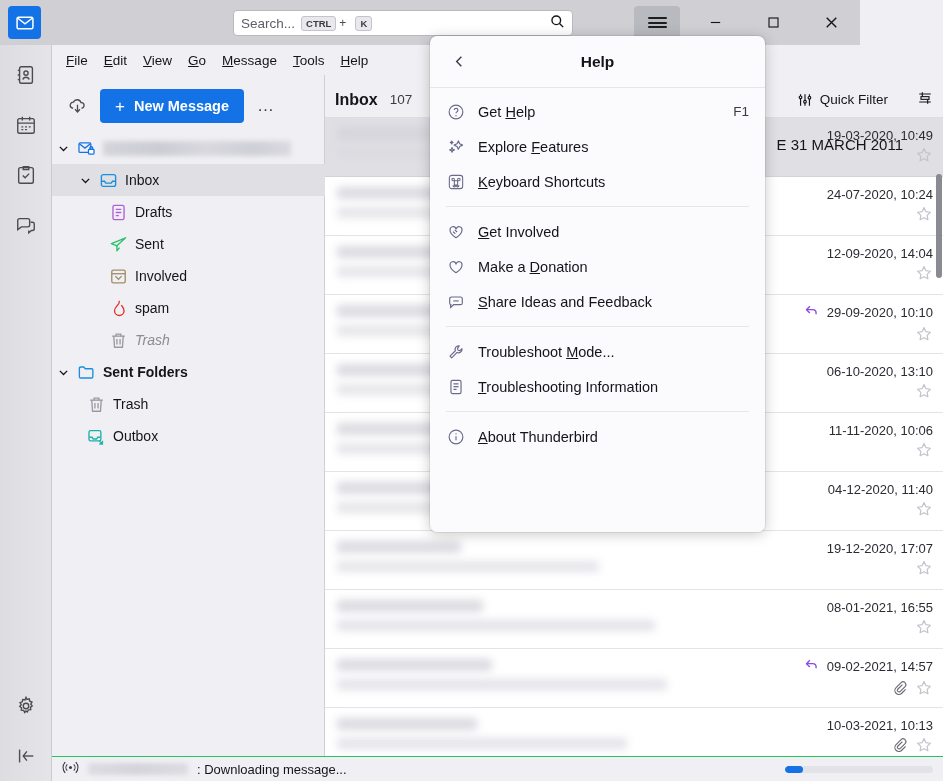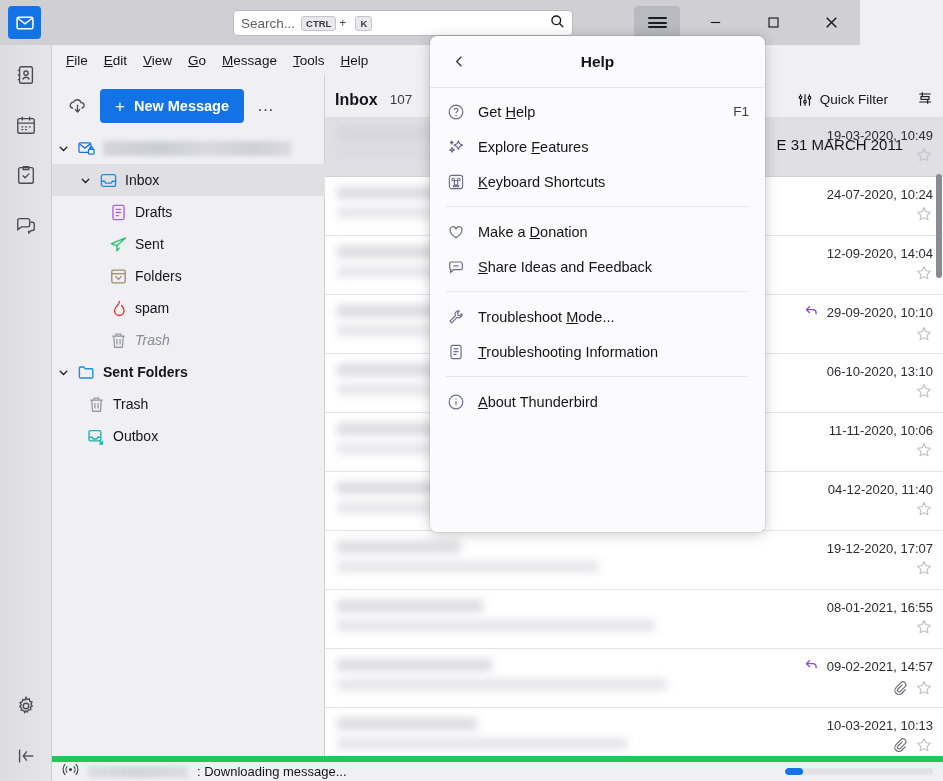--- a/index.html
+++ b/index.html
@@ -143,21 +143,21 @@
     position: absolute; right: 0; top: 36px; width: 8px; height: 638px;
   }
   .sbthumb {
     position: absolute; left: 1px; top: 56px; width: 6px; height: 104px;
     background: #8a8a93; border-radius: 3px;
   }
 
   
   .statusbar {
     position: absolute; left: 52px; bottom: 0; width: 891px; height: 25px;
-    background: #f0f0f4; border-top: 6px solid #22c55e;
+    background: #f0f0f4; border-top: 1px solid #22c55e;
     display: flex; align-items: center; padding: 0 10px; gap: 9px;
   }
   .status-blur {
     width: 100px; height: 12px; border-radius: 2px;
     background: linear-gradient(90deg,#dcdce2,#d4d4db,#dcdce2);
     filter: blur(2px);
   }
   .status-text { font-size: 13px; color: #15141a; }
   .progress {
     margin-left: auto; width: 148px; height: 7px;
@@ -373,21 +373,21 @@
     </div>
 
     <div class="trow" style="padding-left:54px;">
       <span class="ticon">
         <svg width="19" height="19" viewBox="0 0 24 24" fill="none" stroke="#a08c6a" stroke-width="1.7">
           <rect x="3.5" y="4" width="17" height="16" rx="2"></rect>
             <path d="M3.5 8.5h17"></path>
             <path d="M8 11.5l4 4 4-4"></path>
         </svg>
       </span>
-      <span class="tlabel">Folders</span>
+      <span class="tlabel">Involved</span>
     </div>
 
     <div class="trow" style="padding-left:54px;">
       <span class="ticon">
         <svg width="19" height="19" viewBox="0 0 24 24" fill="none" stroke="#e0332f" stroke-width="1.7">
           <path d="M13 2.5c.6 3.4-1.4 4.6-2.9 6.2-1.7 1.8-3.1 3.6-3.1 6.1a6 6 0 0012 0c0-3.2-2.1-5-3.4-7"></path>
         </svg>
       </span>
       <span class="tlabel">spam</span>
     </div>
@@ -755,20 +755,29 @@
           <svg width="18" height="18" viewBox="0 0 20 20" fill="none" stroke="#6a6a8c" stroke-width="1.2">
             <rect x="2.6" y="2.6" width="14.8" height="14.8" rx="2.6"></rect>
             <path d="M8.2 7.2a1.4 1.4 0 10-1.4 1.4h6.4a1.4 1.4 0 10-1.4-1.4v5.6a1.4 1.4 0 101.4 1.4H6.8a1.4 1.4 0 101.4-1.4z"></path>
           </svg>
         </span>
         <span class="hp-label"><u>K</u>eyboard Shortcuts</span>
       </div>
 
       <div class="hp-sep"></div>
 
+      <div class="hp-item">
+        <span class="hp-ico">
+          <svg width="18" height="18" viewBox="0 0 20 20" fill="none" stroke="#6a6a8c" stroke-width="1.3" stroke-linejoin="round">
+            <path d="M10 16.4S3.4 12.5 3.4 8.1a3.3 3.3 0 016.6-1.3 3.3 3.3 0 016.6 1.3c0 4.4-6.6 8.3-6.6 8.3z"></path>
+            <path d="M6.6 9.6l2.6 2.4M8.6 7.6l2.6 2.4"></path>
+          </svg>
+        </span>
+        <span class="hp-label"><u>G</u>et Involved</span>
+      </div>
 
       <div class="hp-item">
         <span class="hp-ico">
           <svg width="18" height="18" viewBox="0 0 20 20" fill="none" stroke="#6a6a8c" stroke-width="1.3" stroke-linejoin="round">
             <path d="M10 16.4S3.4 12.5 3.4 8.1a3.3 3.3 0 016.6-1.3 3.3 3.3 0 016.6 1.3c0 4.4-6.6 8.3-6.6 8.3z"></path>
           </svg>
         </span>
         <span class="hp-label">Make a <u>D</u>onation</span>
       </div>
 

